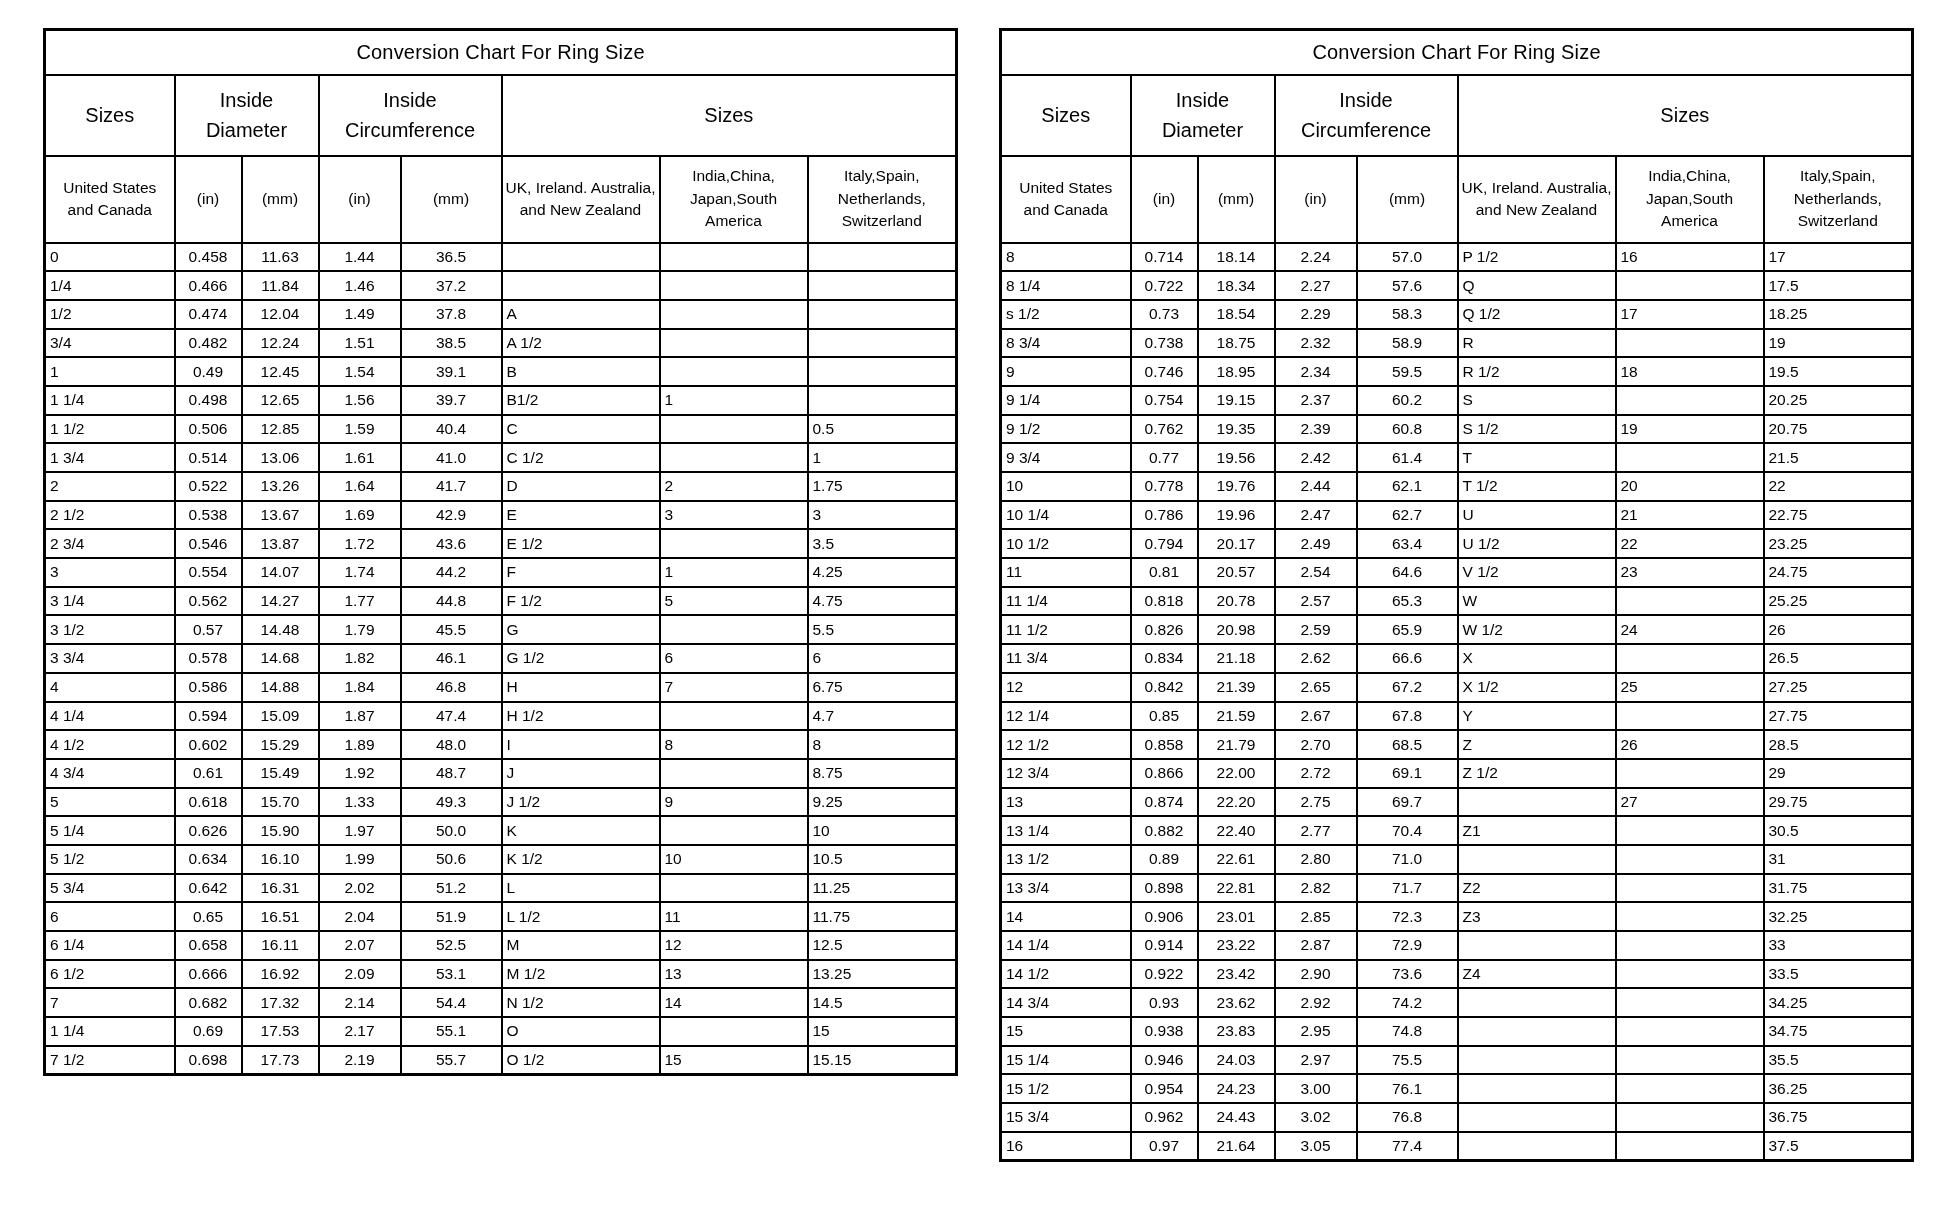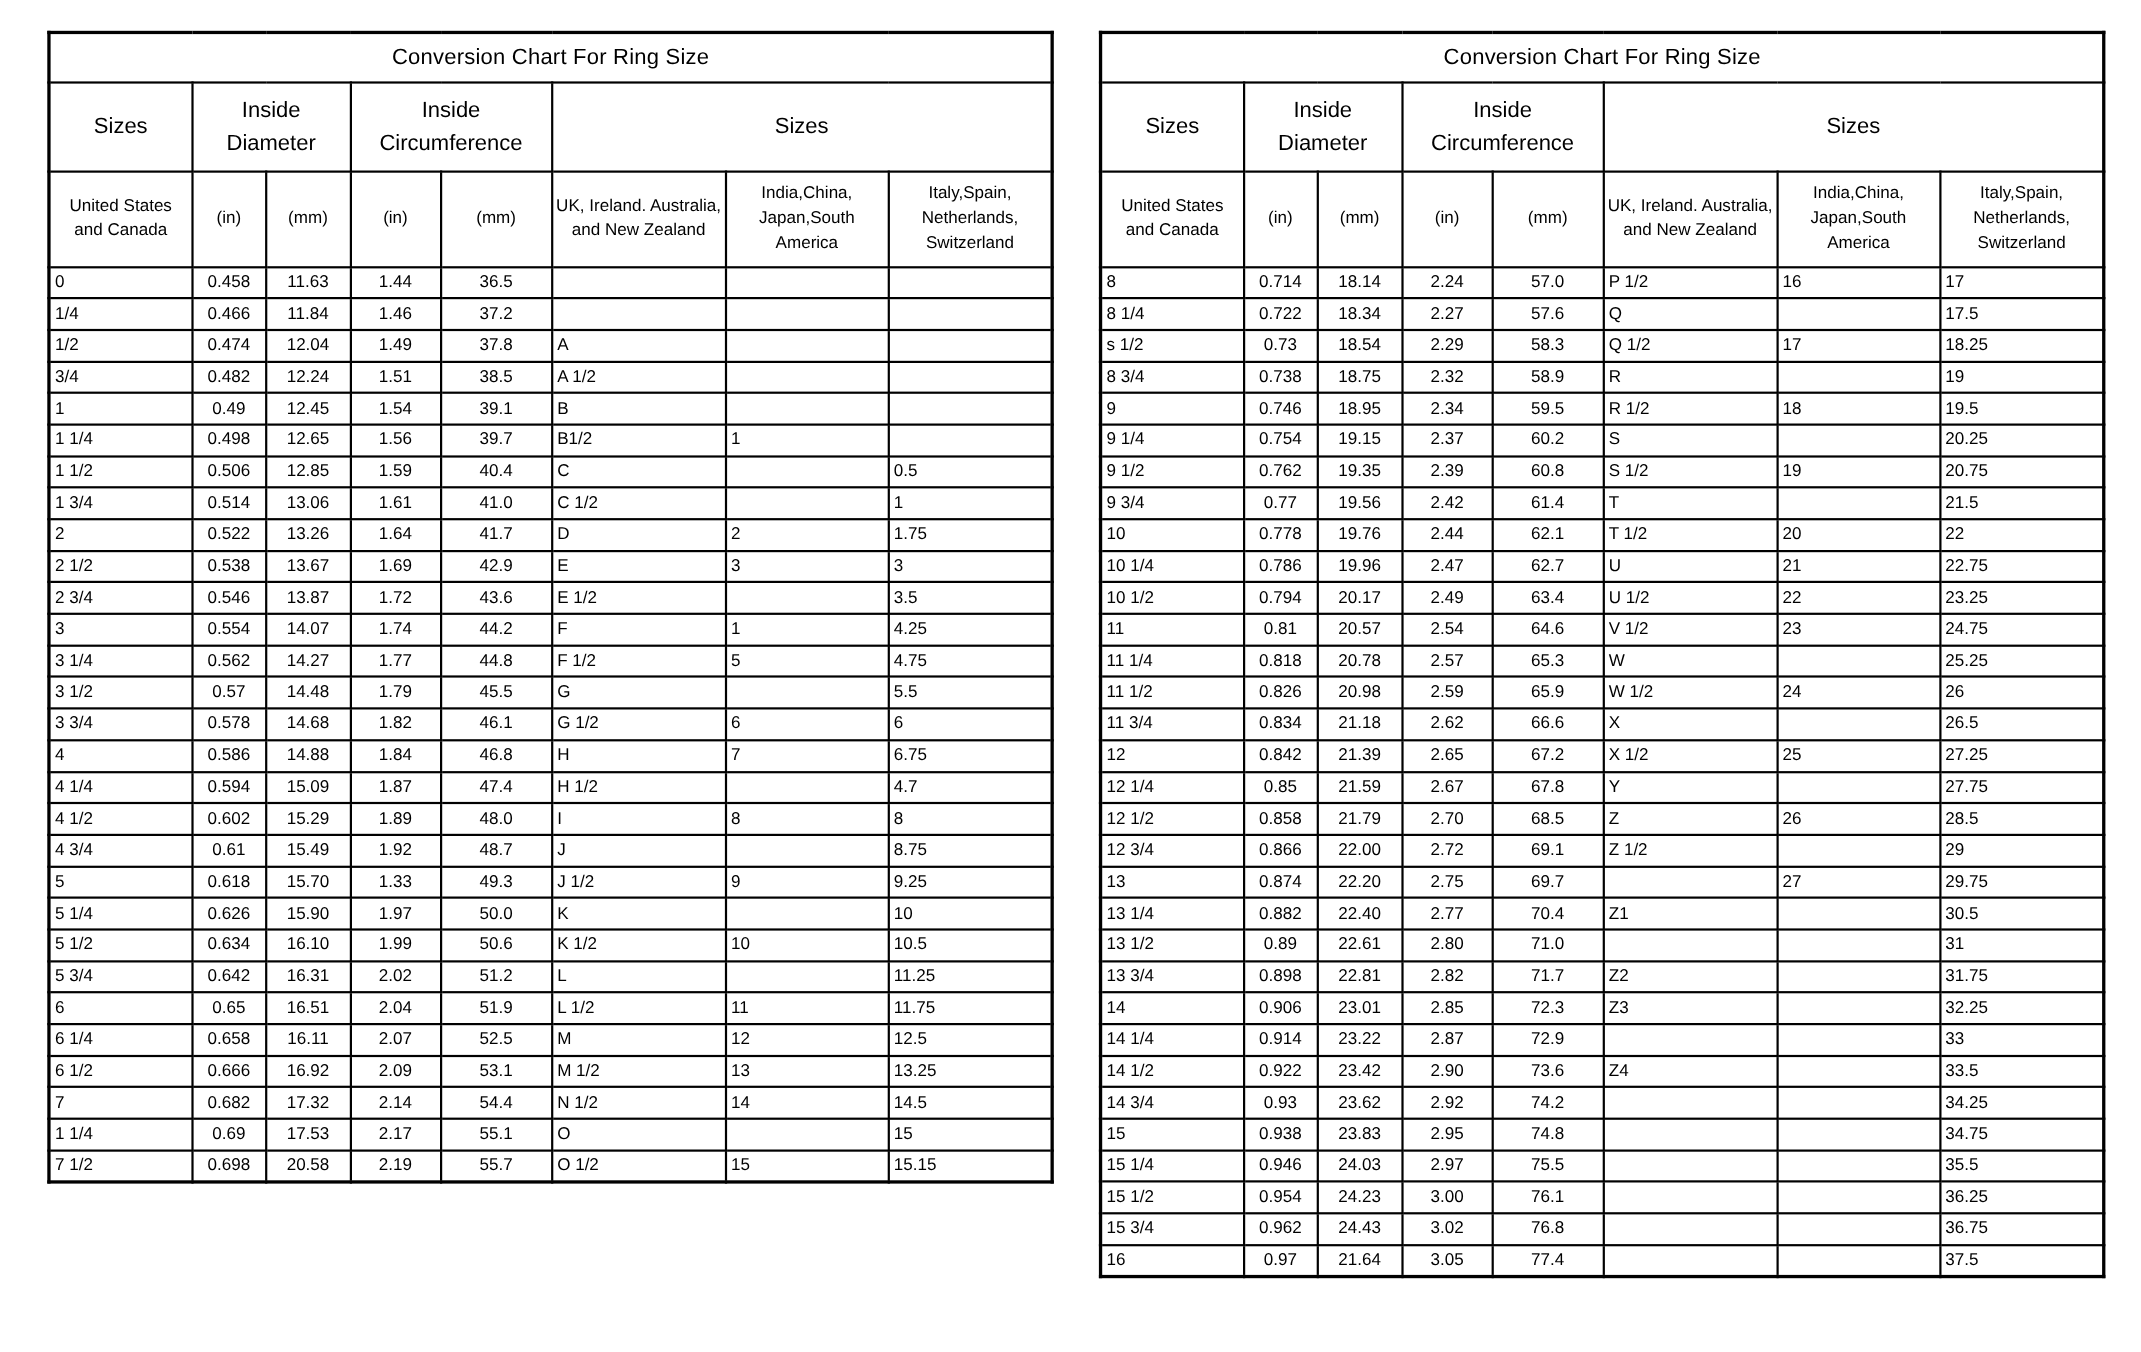--- a/index.html
+++ b/index.html
@@ -371,21 +371,21 @@
             <td class="num">17.53</td>
             <td class="num">2.17</td>
             <td class="num">55.1</td>
             <td class="txt">O</td>
             <td class="txt"></td>
             <td class="txt">15</td>
           </tr>
           <tr>
             <td class="txt">7 1/2</td>
             <td class="num">0.698</td>
-            <td class="num">20.58</td>
+            <td class="num">17.73</td>
             <td class="num">2.19</td>
             <td class="num">55.7</td>
             <td class="txt">O 1/2</td>
             <td class="txt">15</td>
             <td class="txt">15.15</td>
           </tr>
         </tbody>
     </table>
   </section>
 

